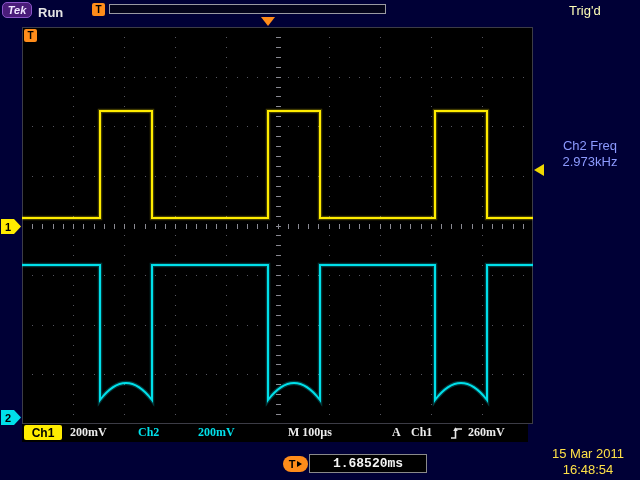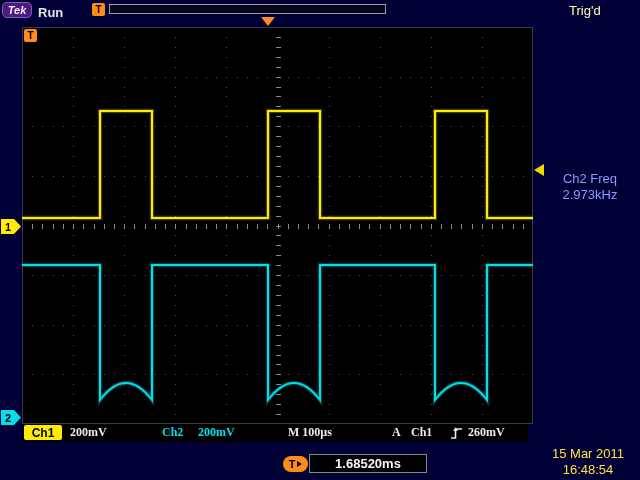--- a/index.html
+++ b/index.html
@@ -31,39 +31,39 @@
     border-top:6px solid transparent; border-bottom:6px solid transparent;
     border-right:10px solid #f0d800; }
 
   .chtag { width:20px; height:15px; color:#000; font-size:11px; font-weight:bold;
     display:flex; align-items:center; padding-left:4px;
     clip-path:polygon(0 0,65% 0,100% 50%,65% 100%,0 100%); }
   .ch1tag { left:1px; top:219px; background:#ffec00; }
   .ch2tag { left:1px; top:410px; background:#00e0ea; }
 
   .meas { left:540px; width:100px; text-align:center; color:#8c9aff;
-    font-size:13px; line-height:16px;margin-top:33px; }
+    font-size:13px; line-height:16px; }
   .meas0 { top:138px; } .meas1 { top:210px; } .meas2 { top:283px; }
 
   .statusbar { left:22px; top:424px; width:506px; height:18px; background:#000; }
   .ch1badge { position:absolute; left:2px; top:1px; width:38px; height:15px;
     background:#ffec00; color:#000; font-size:12px; font-weight:bold; border-radius:2px;
     display:flex; align-items:center; justify-content:center; }
   .sb { position:absolute; top:1px; font-size:12px; font-weight:bold; white-space:nowrap;font-family:Liberation Serif, serif; }
   .sbw { color:#ececec; } .sbc { color:#00e0ea; }
   .slope { top:2px; }
 
   .tpill { left:283px; top:456px; width:25px; height:16px; background:#ff8c1a;
     border-radius:8px; color:#000; font-size:11px; font-weight:bold;
     display:flex; align-items:center; justify-content:center; gap:2px; }
   .tri { width:0; height:0; border-left:5px solid #000;
     border-top:3px solid transparent; border-bottom:3px solid transparent; }
   .tvalbox { left:309px; top:454px; width:118px; height:19px; background:#000;
     border:1px solid #8a8a8a; color:#f5f5f5; font-size:13px; font-weight:bold;
-    display:flex; align-items:center; justify-content:center; }
+    display:flex; align-items:center; justify-content:center;font-family:Liberation Mono, monospace; }
 
   .datetime { left:538px; top:446px; width:100px; text-align:center; color:#fde047;
     font-size:13px; line-height:16px; }
 </style>
 </head>
 <body>
 
 <div class="wrap">
 
   <div class="abs tek-logo">Tek</div>
@@ -1094,21 +1094,21 @@
   <div class="abs chtag ch2tag">2</div>
 
   <div class="abs meas meas0">
     <div>Ch2 Freq</div>
     <div>2.973kHz</div>
   </div>
 
   <div class="abs statusbar">
     <span class="ch1badge">Ch1</span>
     <span class="sb sbw" style="left:48px">200mV</span>
-    <span class="sb sbc" style="left:140px">Ch2</span>
+    <span class="sb sbc" style="left:116px">Ch2</span>
     <span class="sb sbc" style="left:176px">200mV</span>
     <span class="sb sbw" style="left:266px">M 100µs</span>
     <span class="sb sbw" style="left:370px">A</span>
     <span class="sb sbw" style="left:389px">Ch1</span>
     <span class="sb slope" style="left:428px">
       <svg width="13" height="14">
         <path d="M1 12 H5.5 V3 H12" fill="none" stroke="#e8e8e8" stroke-width="1.6"></path>
         <path d="M3.2 5 L5.5 1.2 L7.8 5 Z" fill="#e8e8e8"></path>
       </svg>
     </span>

